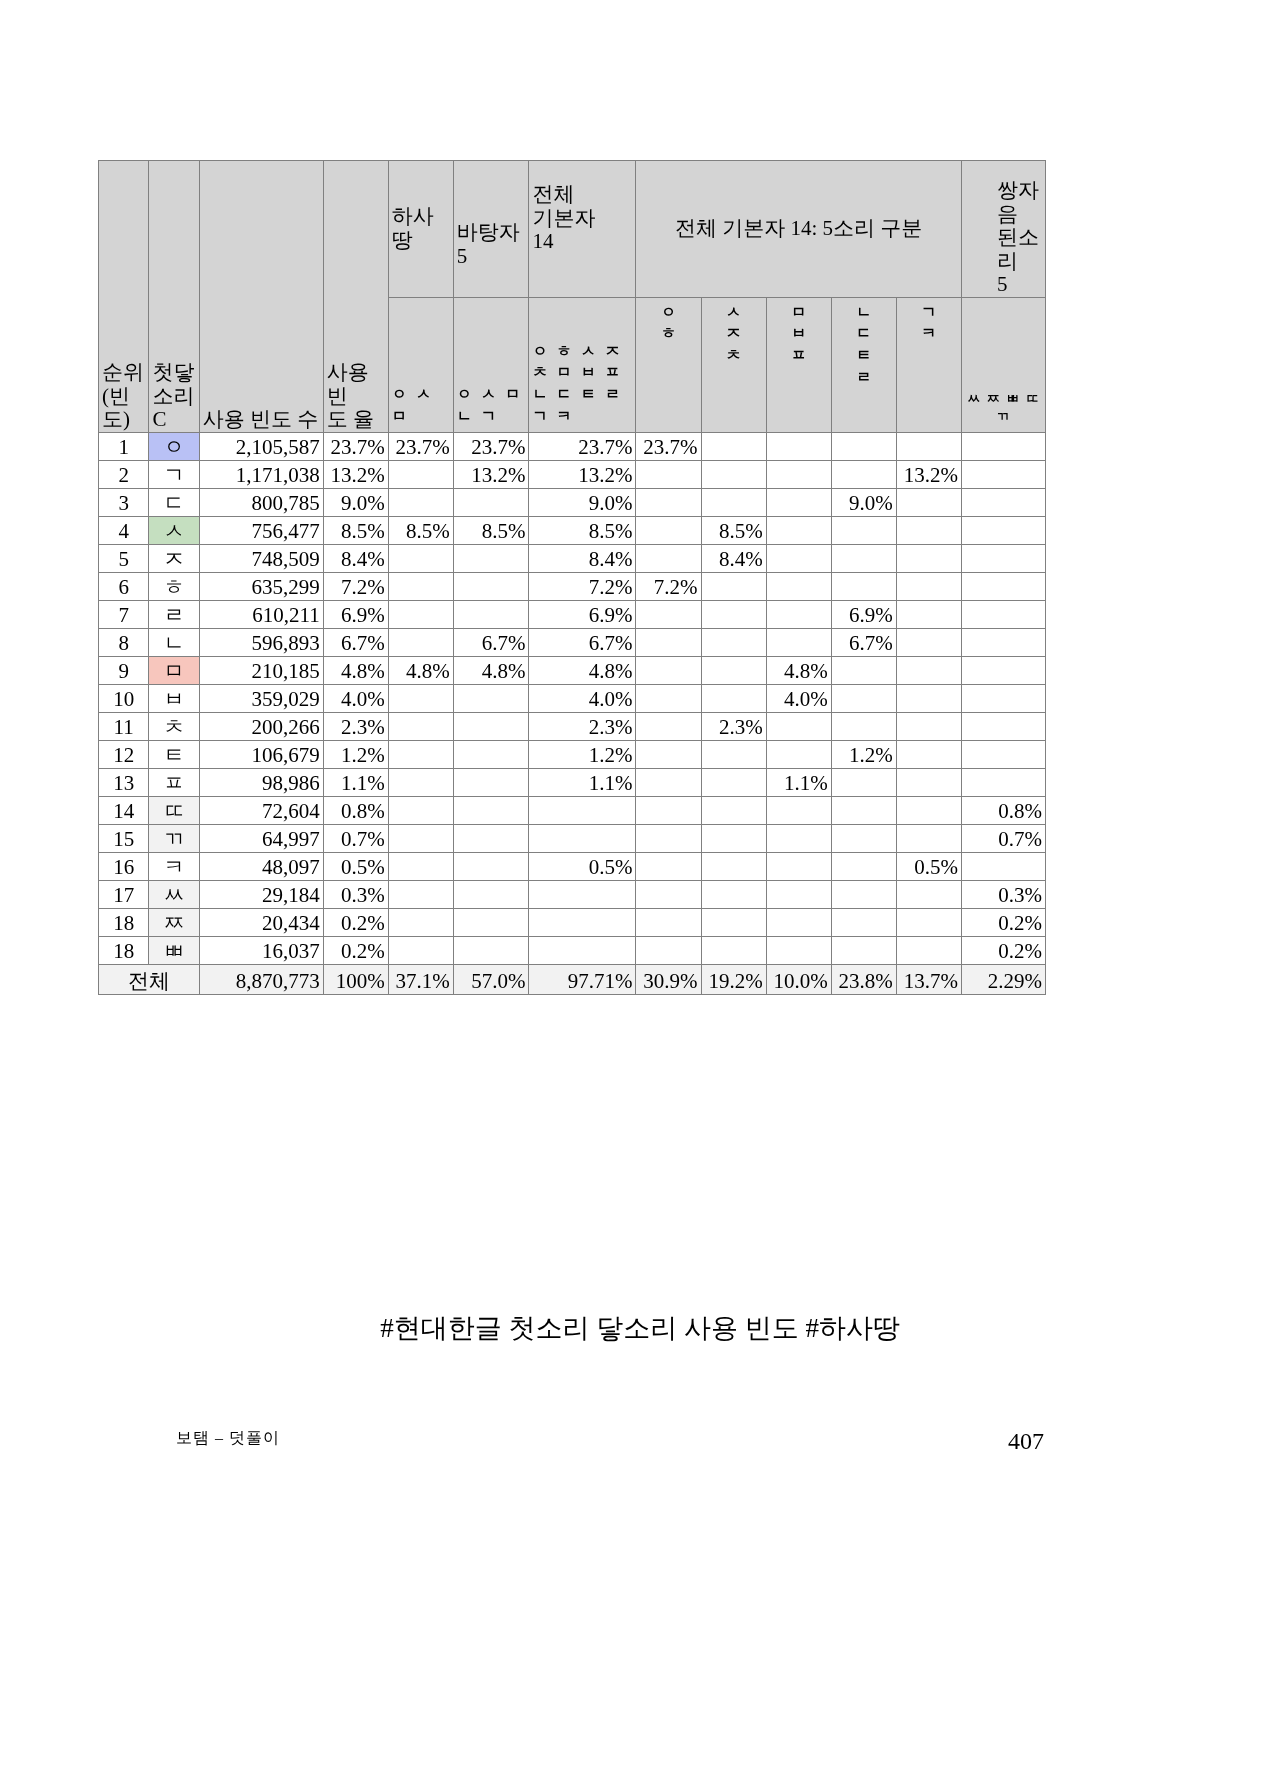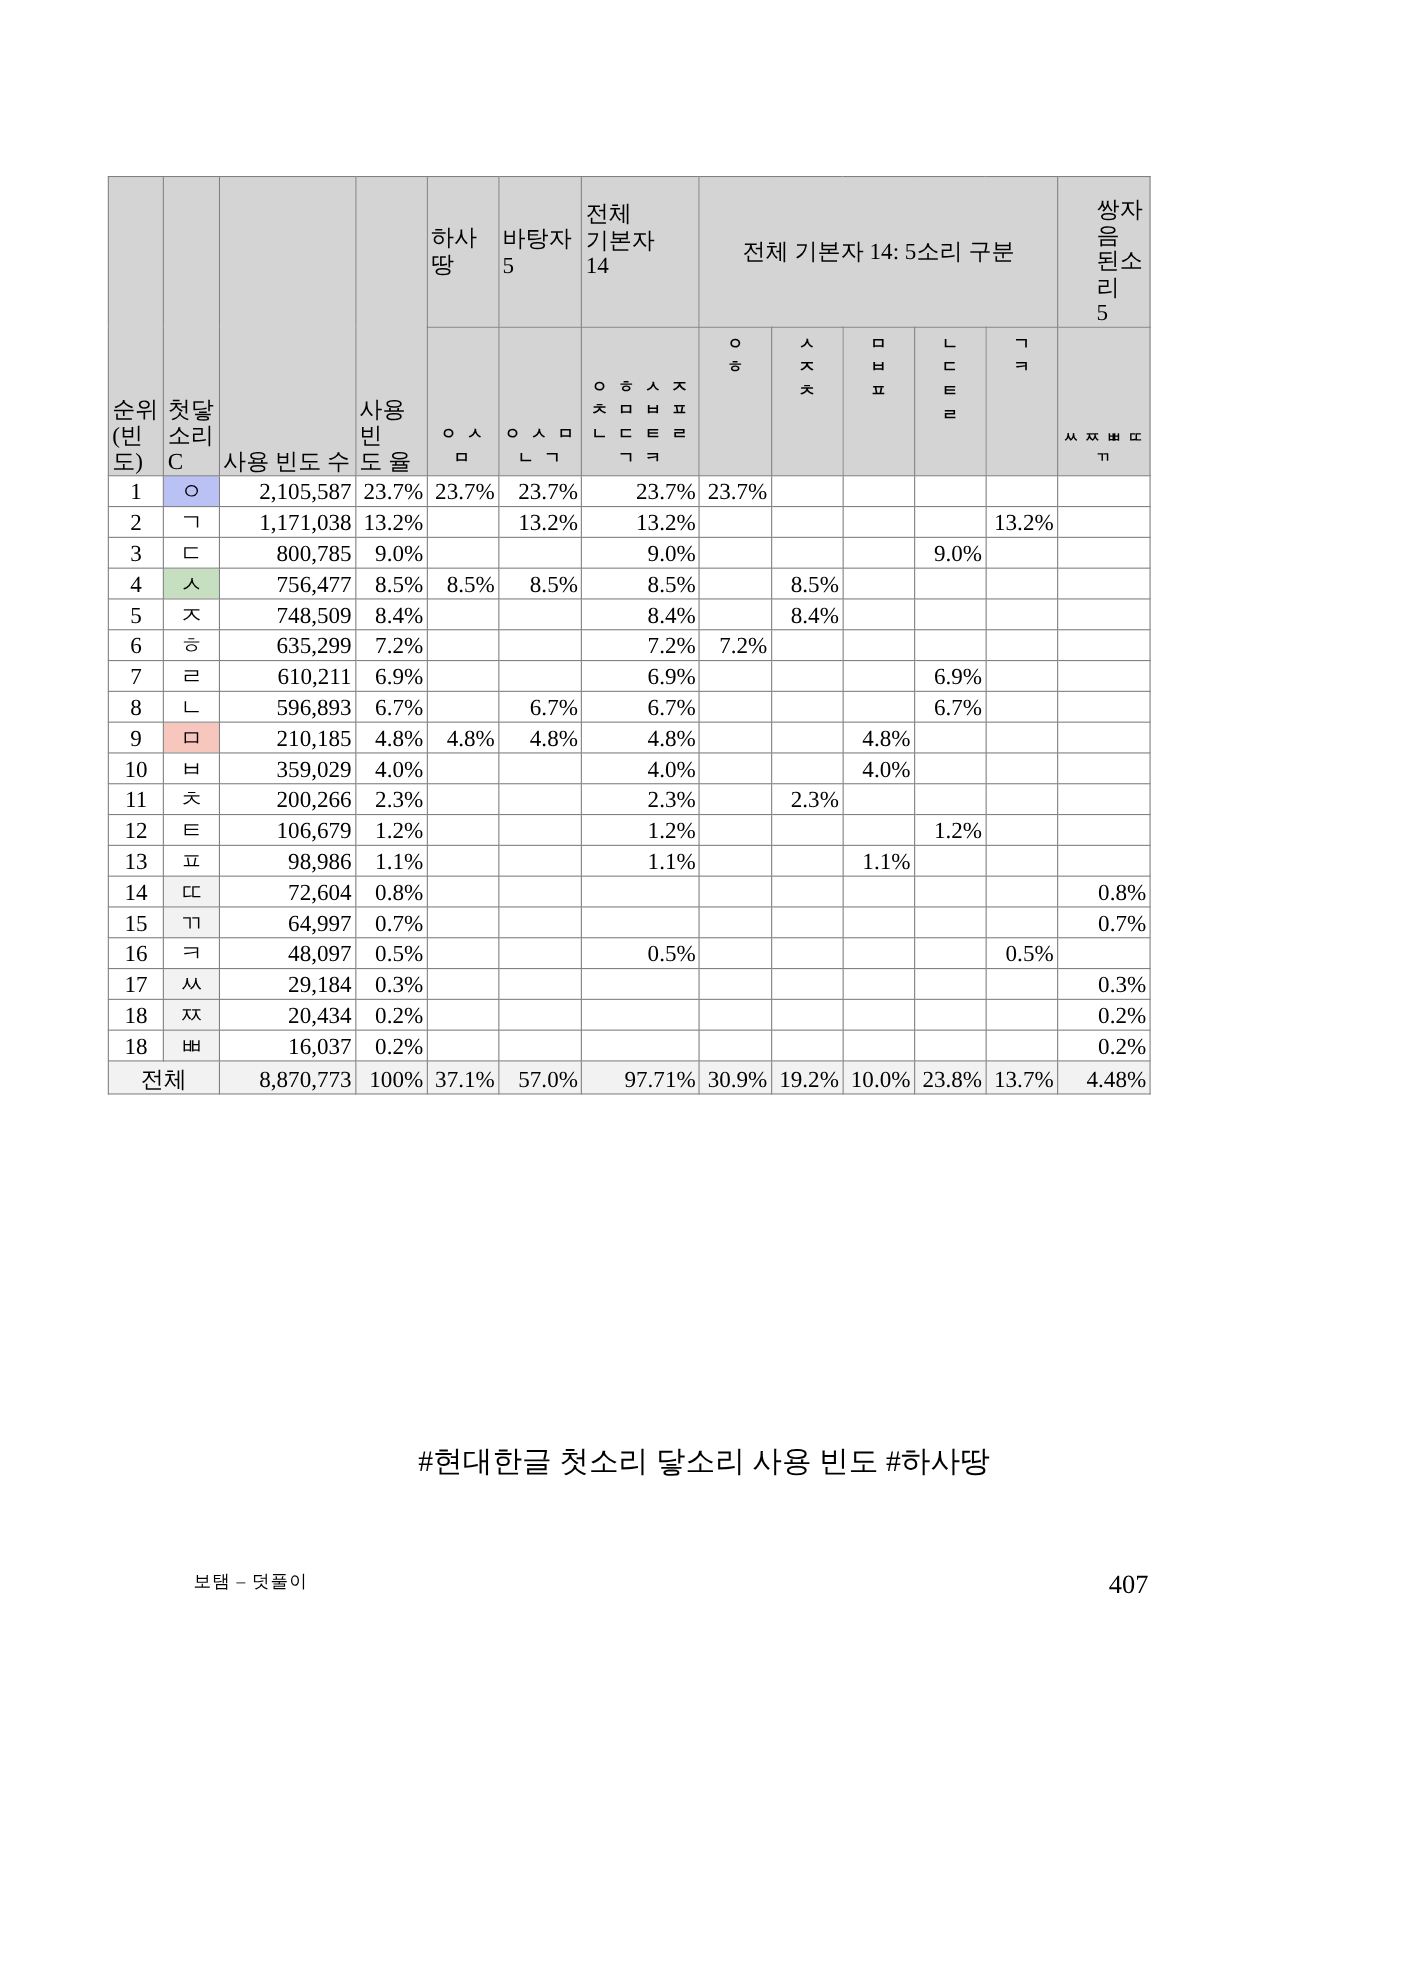--- a/index.html
+++ b/index.html
@@ -51,21 +51,20 @@
   
   .hdr {
     background: #d4d4d4;
     vertical-align: bottom;
     text-align: left;
     font-size: 21px;
     line-height: 1.12;
   }
   .hdr.center { text-align: center; vertical-align: middle; }
   .hdr.jamo {
-    text-align: center;
     vertical-align: bottom;
     font-family: "DejaVu Sans", sans-serif;
     font-size: 15px;
     letter-spacing: 2px;
     line-height: 1.45;
     font-weight: bold;
     padding-bottom: 4px;
   }
   .hdr.jamo-top {
     text-align: center;
@@ -189,21 +188,21 @@
           <th class="hdr" rowspan="2">
             <div>사용 빈도 수</div>
           </th>
           <th class="hdr" rowspan="2">
             <div>사용 빈</div>
             <div>도 율</div>
           </th>
           <th class="hdr" style="vertical-align:middle;">
             <div>하사땅</div>
           </th>
-          <th class="hdr" style="vertical-align:top;padding-top:45px;">
+          <th class="hdr" style="vertical-align:top;padding-top:60px;">
             <div>바탕자</div>
             <div>5</div>
           </th>
           <th class="hdr" style="vertical-align:top;padding-top:22px;">
             <div>전체</div>
             <div>기본자</div>
             <div>14</div>
           </th>
           <th class="hdr center" colspan="5">
             <div>전체 기본자 14: 5소리 구분</div>
@@ -554,21 +553,21 @@
           <td class="num">8,870,773</td>
           <td class="num">100%</td>
           <td class="num">37.1%</td>
           <td class="num">57.0%</td>
           <td class="num">97.71%</td>
           <td class="num bold">30.9%</td>
           <td class="num fit">19.2%</td>
           <td class="num fit">10.0%</td>
           <td class="num bold">23.8%</td>
           <td class="num fit">13.7%</td>
-          <td class="num fit">4.48%</td>
+          <td class="num fit">2.29%</td>
         </tr>
       </tfoot>
     </table>
   </div>
 
   <div class="caption">#현대한글 첫소리 닿소리 사용 빈도 #하사땅</div>
   <div class="footer-left">보탬 – 덧풀이</div>
   <div class="footer-right">407</div>
 
 </div>

